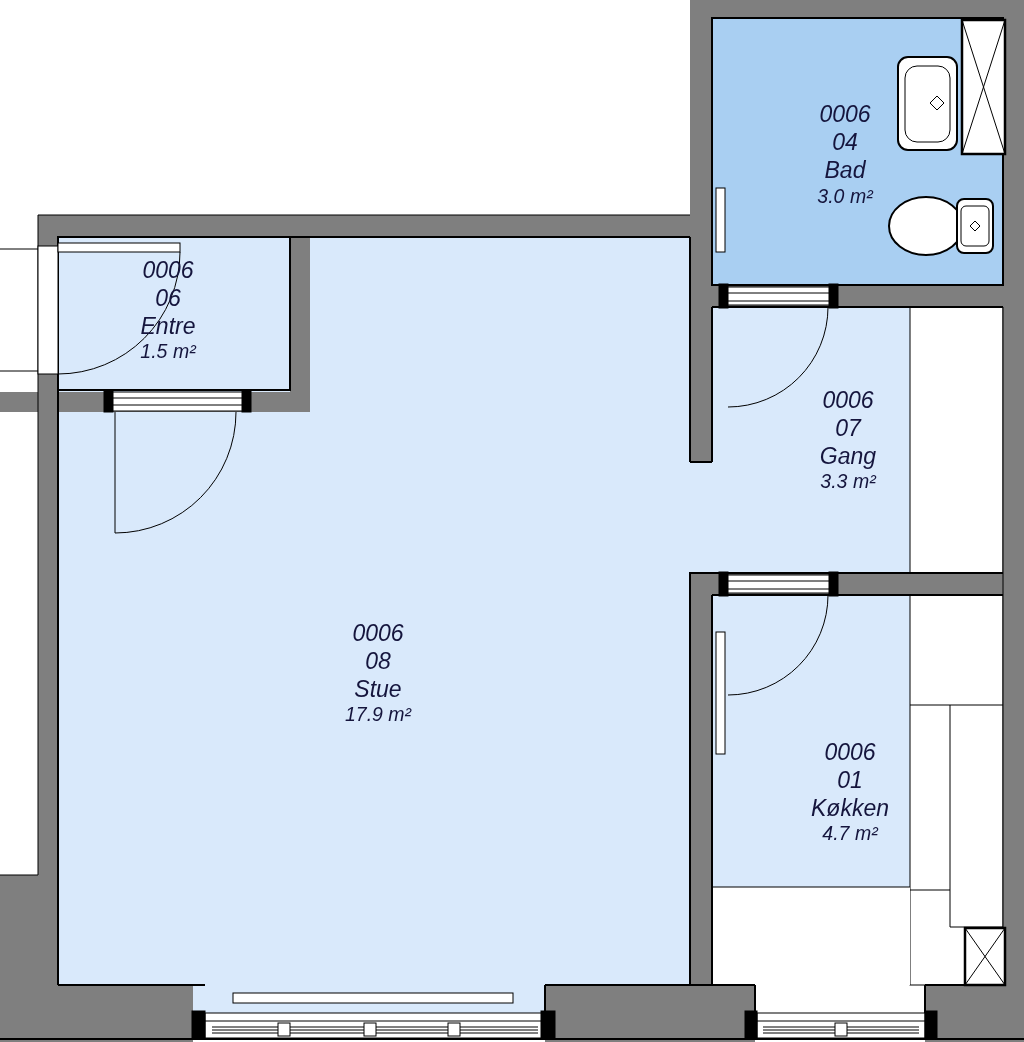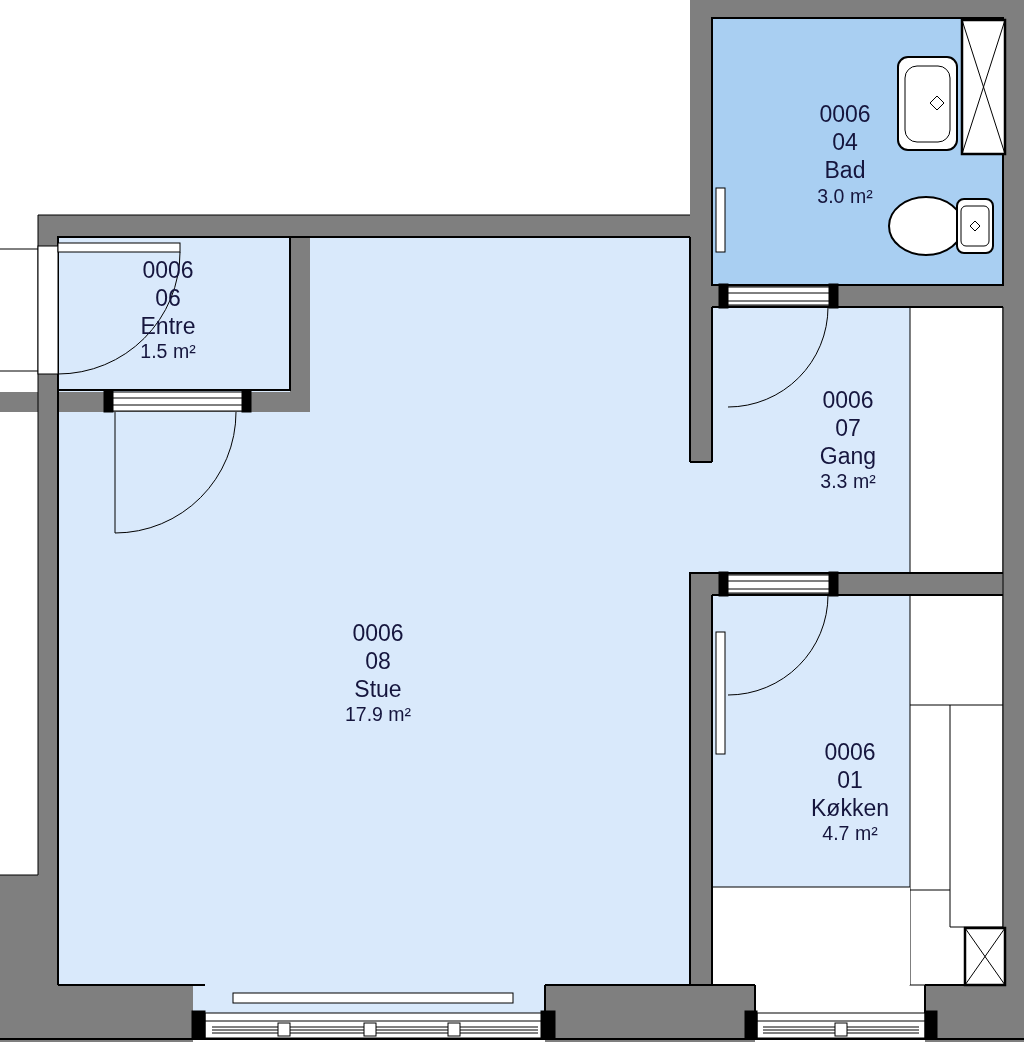--- a/index.html
+++ b/index.html
@@ -1,16 +1,16 @@
 <!DOCTYPE html>
 <html><head>
 <meta charset="utf-8">
 <style>
   html,body{margin:0;padding:0;background:#ffffff;}
-  .canvas{position:relative;width:1024px;height:1042px;background:#ffffff;overflow:hidden;}
+  .canvas{position:relative;width:1024px;height:1042px;background:#ffffff;overflow:hidden;font-style:italic;}
   svg{display:block;}
   text{font-family:"Liberation Sans","DejaVu Sans",sans-serif;fill:#15153d;text-anchor:middle;}
   .lbl{font-size:23px;}
   .lbl-area{font-size:19.5px;}
 </style>
 </head>
 <body>
 
 <div class="canvas">
 <svg width="1024" height="1042" viewBox="0 0 1024 1042">

